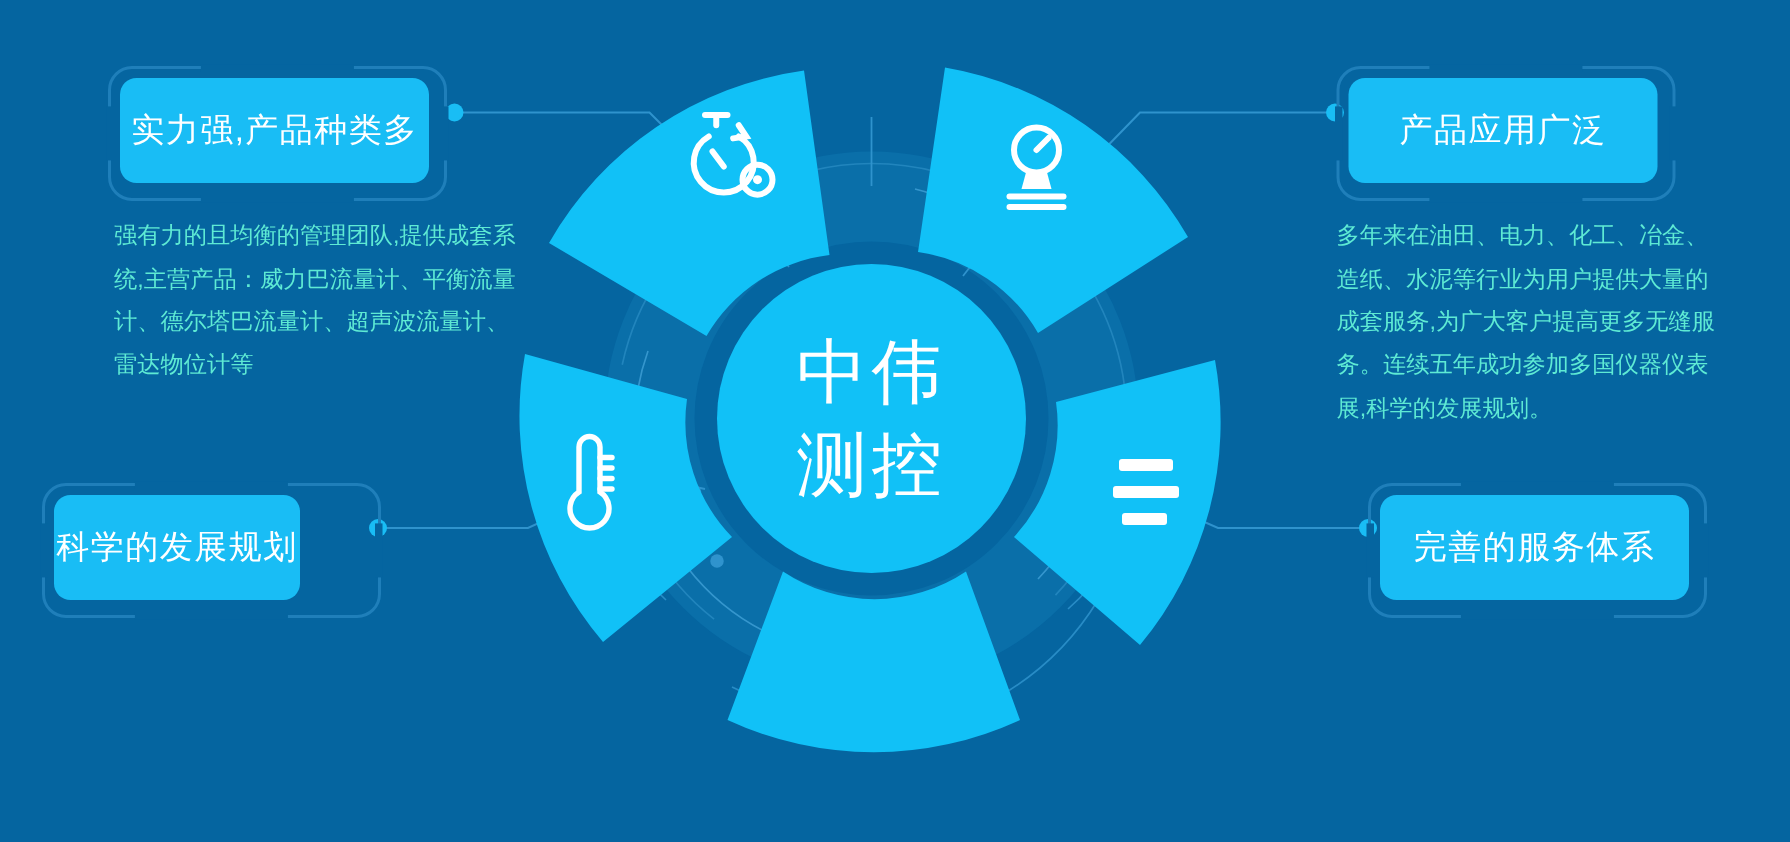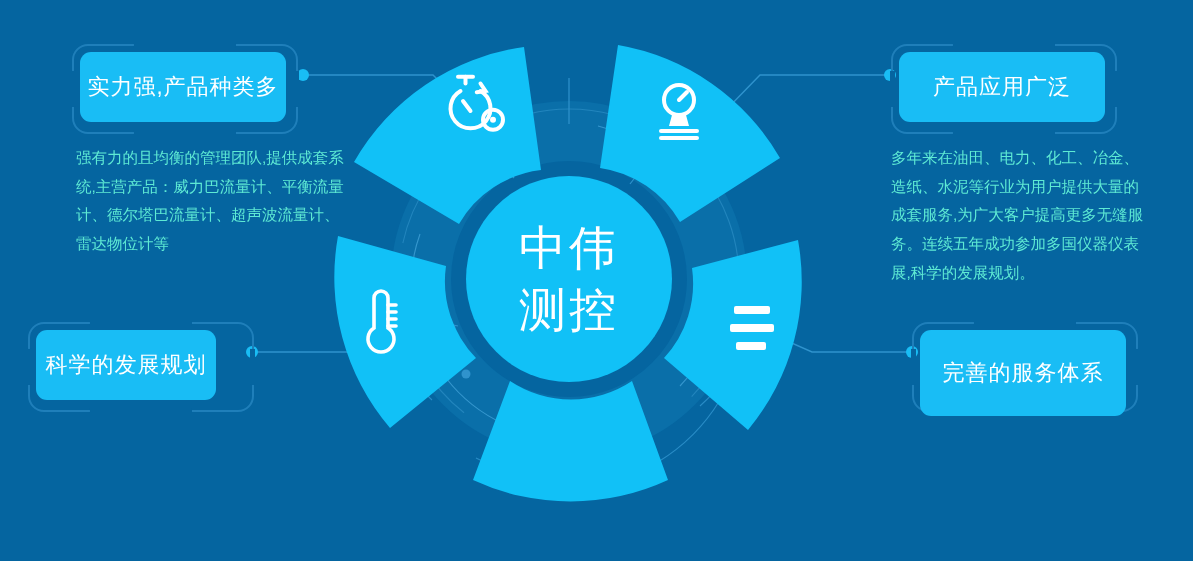--- a/index.html
+++ b/index.html
@@ -6,21 +6,21 @@
   html,body{margin:0;padding:0;}
   body{
     width:1193px;height:561px;
     background:#0565a0;
     font-family:"Liberation Sans","DejaVu Sans",sans-serif;
     overflow:hidden;position:relative;
   }
   #stage{position:relative;width:1193px;height:561px;}
 
   
-  #wheel{position:absolute;left:328px;top:38px;width:482px;height:482px;}
+  #wheel{position:absolute;left:340px;top:38px;width:482px;height:482px;}
   #wheel svg{display:block;}
 
   
   .feature{position:absolute;}
   .label-wrap{position:relative;display:inline-block;}
   
   .frame{
     position:absolute;left:0;top:0;right:0;bottom:0;
     border:2px solid #1f7fba;border-radius:16px;
     pointer-events:none;
@@ -61,26 +61,26 @@
   #f-tl .label-box{width:206px;height:70px;}
   #f-tl .frame{width:222px;height:86px;}
   #f-tl .desc{width:268px;margin-left:4px;}
 
   #f-tr{left:874px;top:44px;width:250px;margin-left:17px;}
   #f-tr .label-box{width:206px;height:70px;}
   #f-tr .frame{width:222px;height:86px;}
   #f-tr .desc{width:262px;margin-left:0px;}
 
   #f-bl{left:28px;top:322px;width:250px;}
-  #f-bl .label-box{width:180px;height:70px;text-align:right;}
+  #f-bl .label-box{width:164px;height:70px;text-align:right;}
   #f-bl .frame{width:222px;height:86px;}
   #f-bl .desc{width:272px;margin-left:2px;}
 
   #f-br{left:912px;top:322px;width:250px;}
-  #f-br .label-box{width:206px;height:86px;}
+  #f-br .label-box{width:206px;height:70px;}
   #f-br .frame{width:222px;height:86px;}
   #f-br .desc{width:268px;margin-left:4px;}
 
   
   #connectors{position:absolute;left:0;top:0;width:1193px;height:561px;pointer-events:none;}
 </style>
 </head>
 <body>
 
 <div id="stage">

